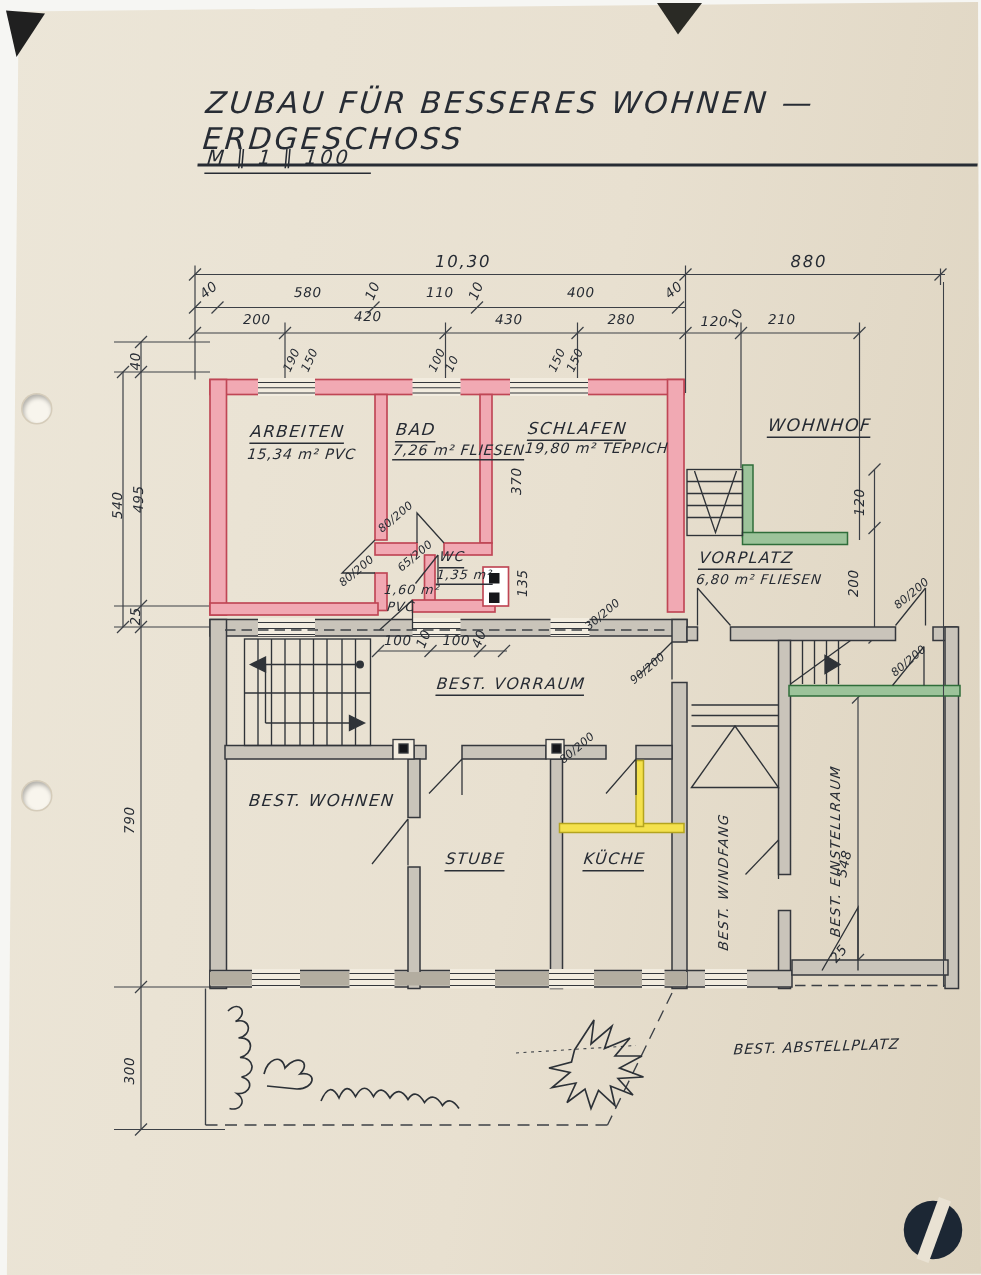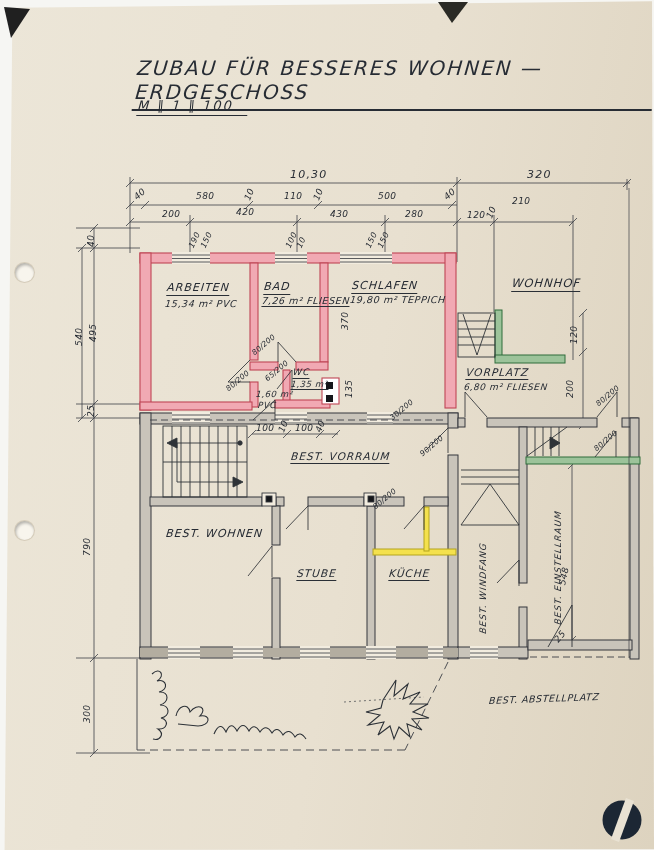--- a/index.html
+++ b/index.html
@@ -268,35 +268,35 @@
   <div class="lbl area" style="left:464px;top:382px;font-size:9px;">6,80 m²  FLIESEN</div>
   <div class="lbl room" style="left:291px;top:450px;font-size:10.5px;">BEST. VORRAUM</div>
   <div class="lbl room nound" style="left:166px;top:527px;">BEST. WOHNEN</div>
   <div class="lbl room" style="left:297px;top:567px;font-size:10.5px;">STUBE</div>
   <div class="lbl room" style="left:389px;top:567px;font-size:10.5px;">KÜCHE</div>
   <div class="lbl vroom" style="left:478px;top:633px;">BEST. WINDFANG</div>
   <div class="lbl vroom" style="left:553px;top:624px;">BEST. EINSTELLRAUM</div>
   <div class="lbl area" style="left:489px;top:693px;transform:rotate(-2deg) skewX(-6deg);">BEST. ABSTELLPLATZ</div>
 
   <div class="lbl dim big" style="left:290px;top:168px;">10,30</div>
-  <div class="lbl dim big" style="left:527px;top:168px;">320</div>
+  <div class="lbl dim big" style="left:527px;top:168px;">880</div>
   <div class="lbl dim r40" style="left:135px;top:193px;">40</div>
   <div class="lbl dim" style="left:196px;top:191px;">580</div>
   <div class="lbl dim r68" style="left:247px;top:195px;">10</div>
   <div class="lbl dim" style="left:284px;top:191px;">110</div>
   <div class="lbl dim r68" style="left:316px;top:195px;">10</div>
-  <div class="lbl dim" style="left:378px;top:191px;">500</div>
+  <div class="lbl dim" style="left:378px;top:191px;">400</div>
   <div class="lbl dim r40" style="left:445px;top:193px;">40</div>
   <div class="lbl dim" style="left:162px;top:209px;">200</div>
   <div class="lbl dim" style="left:236px;top:207px;">420</div>
   <div class="lbl dim" style="left:330px;top:209px;">430</div>
   <div class="lbl dim" style="left:405px;top:209px;font-style:italic;">280</div>
   <div class="lbl dim" style="left:467px;top:210px;">120</div>
   <div class="lbl dim r68" style="left:489px;top:213px;">10</div>
-  <div class="lbl dim" style="left:512px;top:196px;">210</div>
+  <div class="lbl dim" style="left:512px;top:209px;">210</div>
 
   <div class="lbl dim r65" style="left:191px;top:243px;font-size:8px;">190</div>
   <div class="lbl dim r65" style="left:203px;top:243px;font-size:8px;">150</div>
   <div class="lbl dim r65" style="left:288px;top:243px;font-size:8px;">100</div>
   <div class="lbl dim r65" style="left:299px;top:243px;font-size:8px;">10</div>
   <div class="lbl dim r65" style="left:368px;top:243px;font-size:8px;">150</div>
   <div class="lbl dim r65" style="left:380px;top:243px;font-size:8px;">150</div>
 
   <div class="lbl dim rv" style="left:86px;top:247px;">40</div>
   <div class="lbl dim rv" style="left:74px;top:346px;">540</div>

